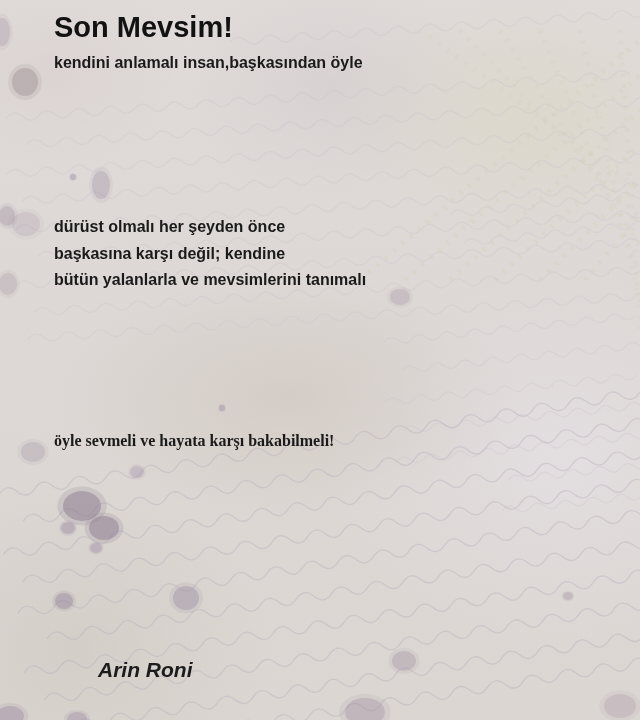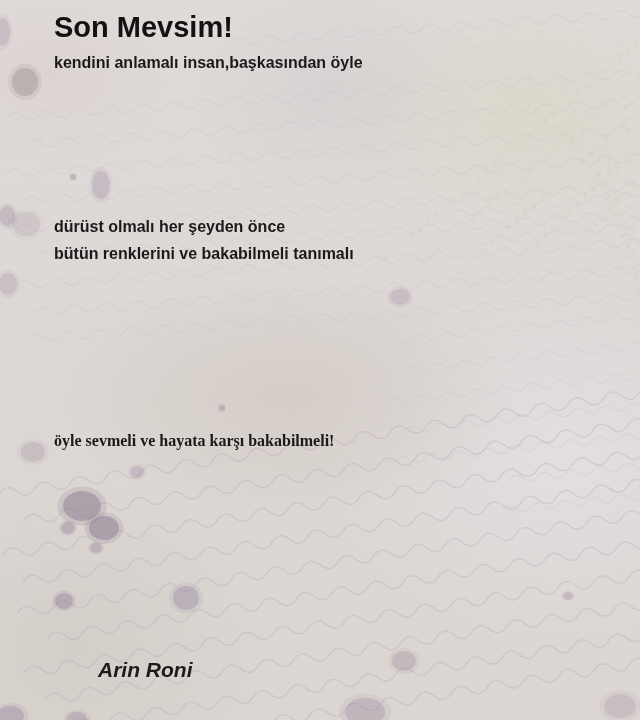--- a/index.html
+++ b/index.html
@@ -148,21 +148,22 @@
 
   <div class="content">
     <h1 class="title">Son Mevsim!</h1>
 
     <div class="stanza stanza-1">
       <div class="line">kendini anlamalı insan,başkasından öyle</div>
     </div>
 
     <div class="stanza stanza-2">
       <div class="line">dürüst olmalı her şeyden önce</div>
-      <div class="line">bütün renklerini ve bakabilmeli tanımalı</div>
+      <div class="line">başkasına karşı değil; kendine</div>
+      <div class="line">bütün yalanlarla ve mevsimlerini tanımalı</div>
     </div>
 
     <div class="stanza stanza-3">
       <div class="line">öyle sevmeli ve hayata karşı bakabilmeli!</div>
     </div>
 
     <div class="author">Arin Roni</div>
   </div>
 </div>
 

